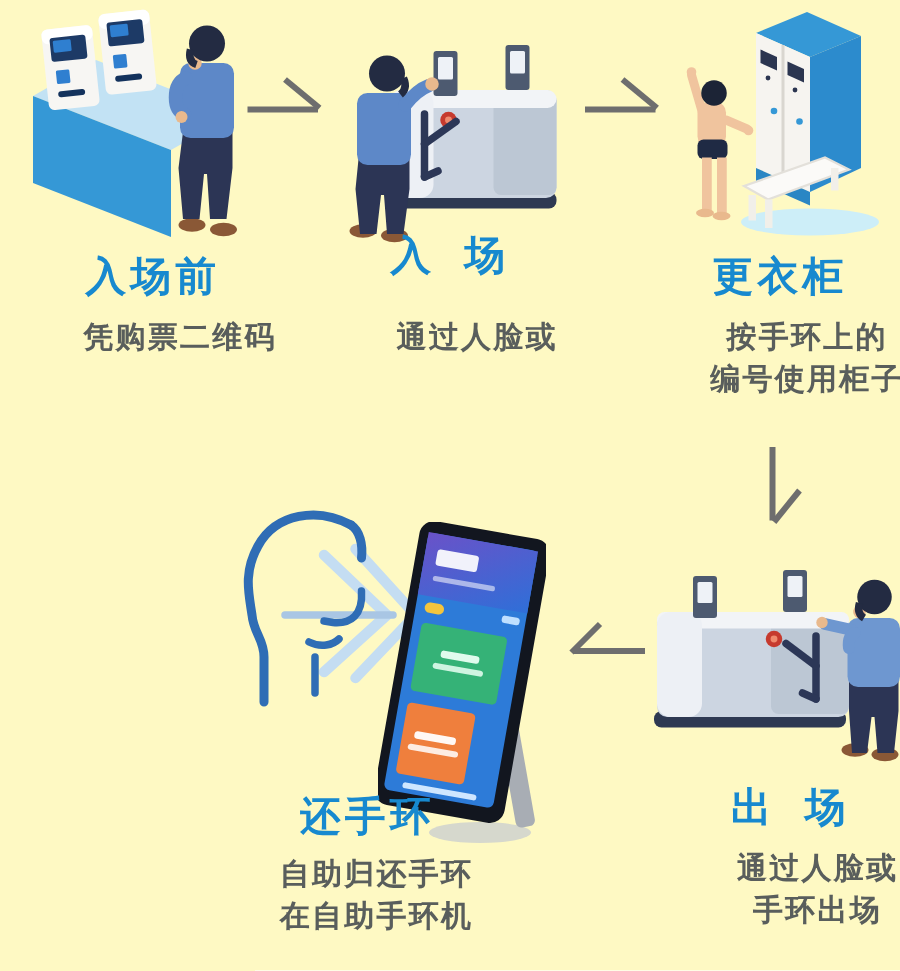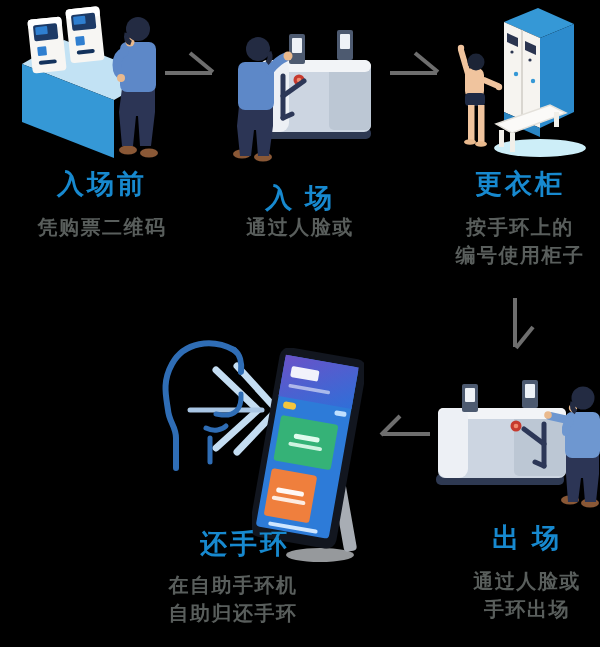--- a/index.html
+++ b/index.html
@@ -1,28 +1,28 @@
 <!DOCTYPE html>
 <html><head>
 <meta charset="utf-8">
 <style>
   html,body{margin:0;padding:0;background:#ffffff;}
   .canvas{
-    position:relative;width:600px;height:647px;background:#000000;overflow:hidden;
-    font-family:Liberation Serif, serif;
+    position:relative;width:600px;height:647px;background:#fef9c3;overflow:hidden;
+    font-family:Liberation Mono, monospace;
   }
   .canvas *{box-sizing:border-box;}
   figure.illus{position:absolute;margin:0;}
   h2.title{
     position:absolute;margin:0;text-align:center;
     font-size:27px;font-weight:800;letter-spacing:3px;color:#1789cf;
   }
   .desc{
     position:absolute;text-align:center;color:#595e5c;
-    font-size:20px;font-weight:700;line-height:28px;letter-spacing:1.5px;
+    font-size:20px;font-weight:700;line-height:28px;letter-spacing:1.5px;margin-left:18px;
   }
   figure.arrow{position:absolute;margin:0;}
 </style>
 </head>
 <body>
 
 <div class="canvas">
 
   <figure class="illus" style="left:8px;top:0;width:158px;height:162px">
     <svg viewBox="0 0 158 162" width="158" height="162">
@@ -101,21 +101,21 @@
         <path d="M14,90 h34 v20 l-4,30 h-11 l-2,-26 h-2 l-3,26 h-11 l-3,-30 z" fill="#2c3555"></path>
         <rect x="13" y="46" width="36" height="48" rx="7" fill="#5d88c8"></rect>
         <path d="M45,54 q8,-10 16,-13" stroke="#5d88c8" stroke-width="9" fill="none" stroke-linecap="round"></path>
         <circle cx="63" cy="40" r="4.5" fill="#e9b98d"></circle>
         <circle cx="33" cy="33" r="12" fill="#232b42"></circle>
         <path d="M44,36 q3,7 -2,11" stroke="#232b42" stroke-width="5" fill="none"></path>
       </g>
     </svg>
   </figure>
 
-  <h2 class="title" style="left:210px;top:180px;width:180px">入 场</h2>
+  <h2 class="title" style="left:210px;top:152px;width:180px">入 场</h2>
   <div class="desc" style="left:210px;top:213px;width:180px">
     <div>通过人脸或</div>
     <div></div>
   </div>
 
   <figure class="arrow" style="left:385px;top:45px;width:60px;height:35px">
     <svg viewBox="0 0 60 35" width="60" height="35">
       <line x1="5" y1="28" x2="52" y2="28" stroke="#6e6e6e" stroke-width="4"></line>
       <line x1="30" y1="8" x2="53" y2="27" stroke="#6e6e6e" stroke-width="4"></line>
     </svg>
@@ -214,22 +214,22 @@
         <rect x="24" y="126" width="46" height="48" rx="3" fill="#ef7f3d"></rect>
         <rect x="32" y="144" width="28" height="5" rx="2" fill="#ffffff" opacity="0.95"></rect>
         <rect x="29" y="153" width="34" height="4" rx="2" fill="#ffffff" opacity="0.85"></rect>
         <rect x="30" y="179" width="50" height="4" rx="2" fill="#cfe6ff"></rect>
       </g>
     </svg>
   </figure>
 
   <h2 class="title" style="left:155px;top:526px;width:180px">还手环</h2>
   <div class="desc" style="left:133px;top:571px;width:200px">
+    <div>自助归还手环</div>
     <div>在自助手环机</div>
-    <div>自助归还手环</div>
   </div>
 
   <figure class="arrow" style="left:374px;top:408px;width:62px;height:34px">
     <svg viewBox="0 0 62 34" width="62" height="34">
       <line x1="56" y1="26" x2="8" y2="26" stroke="#6e6e6e" stroke-width="4"></line>
       <line x1="7" y1="27" x2="26" y2="8" stroke="#6e6e6e" stroke-width="4"></line>
     </svg>
   </figure>
 
   <figure class="illus" style="left:418px;top:372px;width:182px;height:138px">

